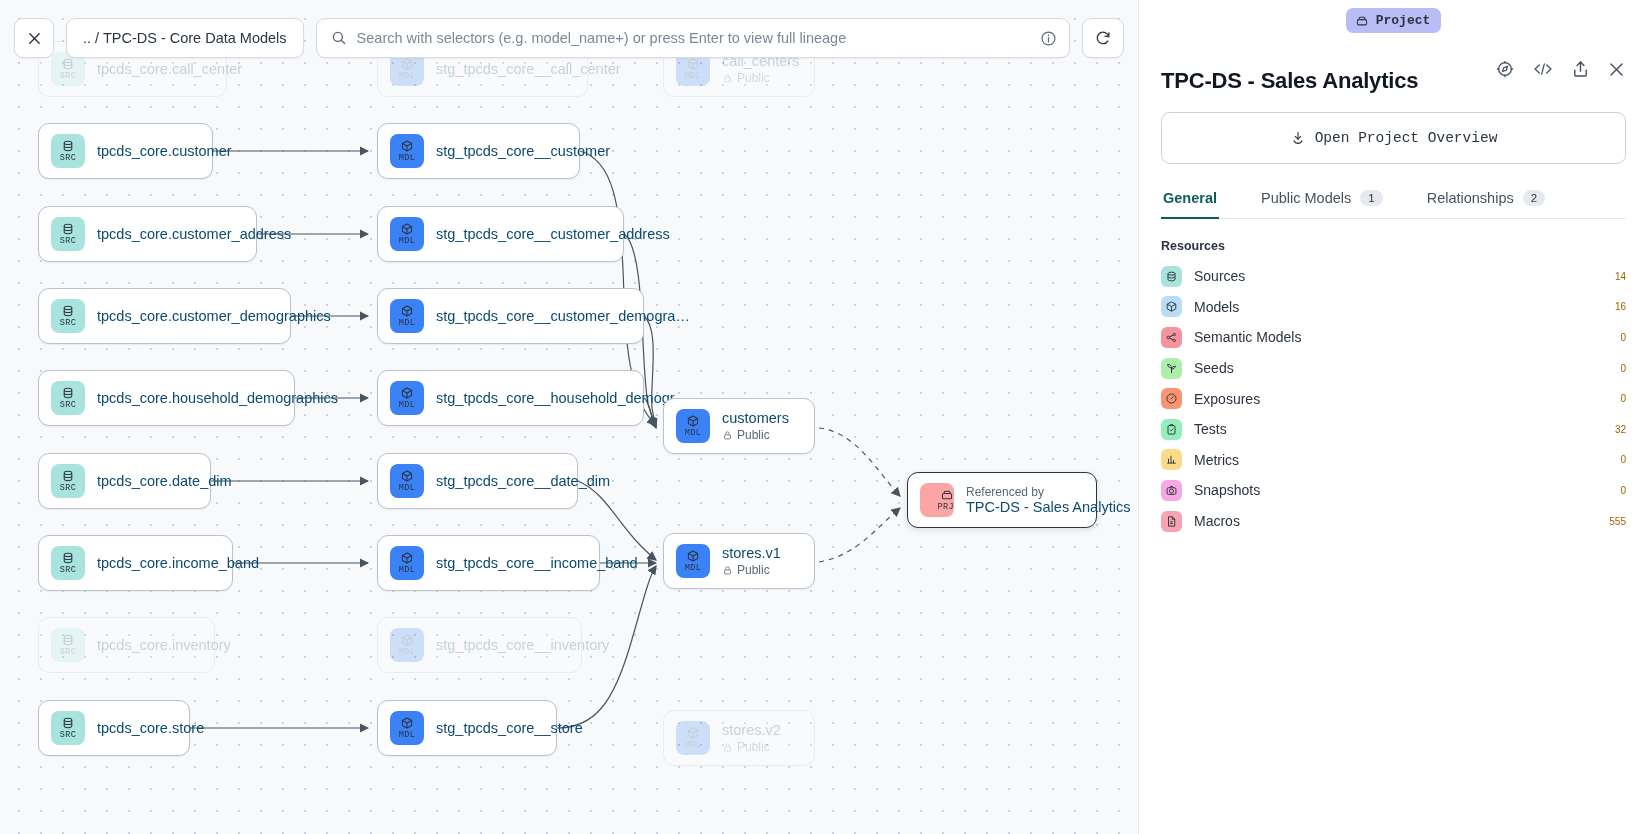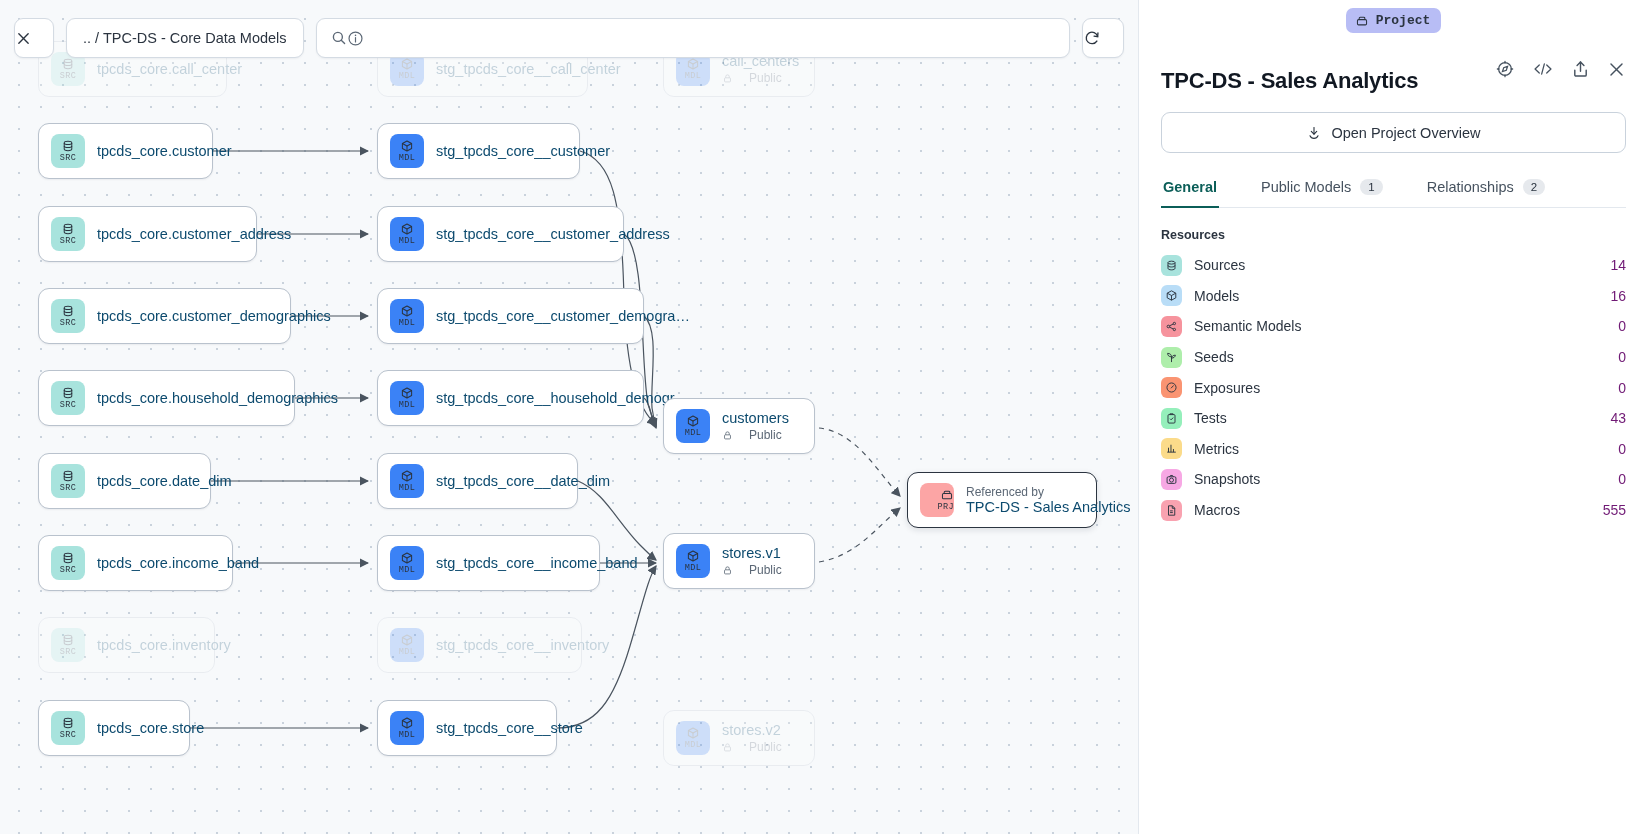--- a/index.html
+++ b/index.html
@@ -29,21 +29,21 @@
   #toolbar {
     position: absolute; top: 0; left: 0; right: 0; height: 76px;
     z-index: 40;
     display: flex; align-items: center; gap: 12px;
     padding: 0 14px;
     pointer-events: none;
   }
   #toolbar > * { pointer-events: auto; }
   .tb-btn {
     background: #fff; border: 1px solid #d4dbe3; border-radius: 9px;
-    height: 40px; display: flex; align-items: center; justify-content: flex-start;
+    height: 40px; display: flex; align-items: center; justify-content: center;
     cursor: pointer;
     box-shadow: 0 1px 2px rgba(16,24,40,.05);
   }
   #close-canvas-btn { width: 40px; }
   .breadcrumb-btn {
     padding: 0 16px; font-size: 14.5px; color: #2b3440; font-weight: 500;
     white-space: nowrap;
   }
   #search-wrap {
     flex: 1 1 auto; height: 40px; position: relative;
@@ -75,21 +75,21 @@
     gap: 12px;
     height: 56px;
     box-shadow: 0 1px 2px rgba(16,24,40,.06);
     z-index: 10;
     cursor: pointer;
   }
   .node.dim { opacity: .22; box-shadow: none; }
   .node.strong { border: 1.6px solid #2b3440; box-shadow: 0 2px 6px rgba(16,24,40,.12); }
   .node .label { font-size: 14.5px; color: #0c4a6e; white-space: nowrap; }
   .node .sub {
-    font-size: 12px; color: #5b6775; display: flex; align-items: center; gap: 16px;
+    font-size: 12px; color: #5b6775; display: flex; align-items: center; gap: 4px;
     margin-top: 2px;
   }
   .node .stack { display: flex; flex-direction: column; justify-content: center; }
 
   .badge {
     width: 34px; height: 34px; border-radius: 8px;
     display: flex; flex-direction: column; align-items: center; justify-content: center;
     flex: 0 0 auto; line-height: 1;
   }
   .badge .bt {
@@ -114,24 +114,24 @@
     border-radius: 7px; padding: 5px 11px 5px 9px;
     display: flex; align-items: center; gap: 7px;
     font-family: "Liberation Mono", monospace; font-size: 13px; font-weight: 700;
     cursor: pointer;
   }
   #side-head-actions { margin-left: auto; display: flex; align-items: center; gap: 17px; }
   #side-head-actions .ico { cursor: pointer; color: #46525f; }
   #proj-title { font-size: 22px; font-weight: 700; color: #111822; margin-top: 12px; letter-spacing: -.2px; }
   #proj-sub { font-size: 13.5px; color: #46525f; margin-top: 8px; }
   #overview-btn {
-    margin-top: 18px; height: 41px; border: 1px solid #c9d2dc; border-radius: 9px;
+    margin-top: 18px; height: 52px; border: 1px solid #c9d2dc; border-radius: 9px;
     background: #fff; display: flex; align-items: center; justify-content: center; gap: 9px;
     font-size: 14.5px; color: #2b3440; cursor: pointer;
-    font-family: Liberation Sans, sans-serif;
+    font-family: Liberation Mono, monospace;
   }
   #tabs {
     margin-top: 20px; display: flex; gap: 40px;
     border-bottom: 1px solid #e3e8ee;
   }
   .tab {
     display: flex; align-items: center; gap: 9px;
     padding: 6px 2px 11px; font-size: 14.5px; color: #46525f; cursor: pointer;
     border-bottom: 2.5px solid transparent; margin-bottom: -1px;
   }
@@ -143,21 +143,21 @@
   #res-head { font-size: 12.5px; font-weight: 700; color: #2b3440; margin: 20px 0 8px; }
   .res-row {
     display: flex; align-items: center; gap: 12px;
     height: 30.6px; cursor: pointer;
   }
   .res-row .ricon {
     width: 21px; height: 21px; border-radius: 6px;
     display: flex; align-items: center; justify-content: center; flex: 0 0 auto;
   }
   .res-row .rname { font-size: 14px; color: #2b3440; }
-  .res-row .rval { margin-left: auto; font-size: 14px; color: #701a75; text-align: right; }
+  .res-row .rval { margin-left: auto; font-size: 10px; color: #a16207; text-align: right; }
   svg { display: block; }
 </style>
 </head>
 <body>
 
 <div id="app">
 
   <div id="canvas-pane">
 
     <svg id="edges" viewBox="0 0 1139 834">
@@ -545,20 +545,21 @@
         <span>.. / TPC-DS - Core Data Models</span>
       </div>
 
       <div id="search-wrap">
         <span class="ico">
           <svg width="16" height="16" viewBox="0 0 20 20" stroke="#5b6775" stroke-width="1.7" fill="none" stroke-linecap="round">
             <circle cx="8.6" cy="8.6" r="5.6"></circle>
               <path d="M12.8 12.8 L17 17"></path>
           </svg>
         </span>
+        <input id="search-input" type="text" placeholder="Search with selectors (e.g. model_name+) or press Enter to view full lineage" style="">
         <span class="ico" style="cursor:pointer">
           <svg width="17" height="17" viewBox="0 0 20 20" stroke="#5b6775" stroke-width="1.4" fill="none">
             <circle cx="10" cy="10" r="7.6"></circle>
             <path d="M10 9 L10 14" stroke-linecap="round"></path>
             <circle cx="10" cy="6.3" r=".95" fill="#5b6775" stroke="none"></circle>
           </svg>
         </span>
       </div>
 
       <div class="tb-btn" id="refresh-btn">
@@ -701,21 +702,21 @@
         </div>
         <div class="res-row">
           <span class="ricon" style="background:#95efbb">
             <svg width="13" height="13" viewBox="0 0 20 20" fill="none" stroke="#2b3440" stroke-width="1.45" stroke-linejoin="round">
               <rect x="4.6" y="4" width="10.8" height="13" rx="1.6"></rect>
               <path d="M7.6 4 V2.8 h4.8 V4"></path>
               <path d="M7.8 10.4 L9.4 12 L12.6 8.6"></path>
             </svg>
           </span>
           <span class="rname">Tests</span>
-          <span class="rval">43</span>
+          <span class="rval">32</span>
         </div>
         <div class="res-row">
           <span class="ricon" style="background:#fbdb8a">
             <svg width="13" height="13" viewBox="0 0 20 20" fill="none" stroke="#2b3440" stroke-width="1.45" stroke-linejoin="round">
               <path d="M5.4 15 V9.4 M9.2 15 V4.8 M13 15 V11.4 M16 15.6 H4" stroke-linecap="round"></path>
             </svg>
           </span>
           <span class="rname">Metrics</span>
           <span class="rval">0</span>
         </div>

